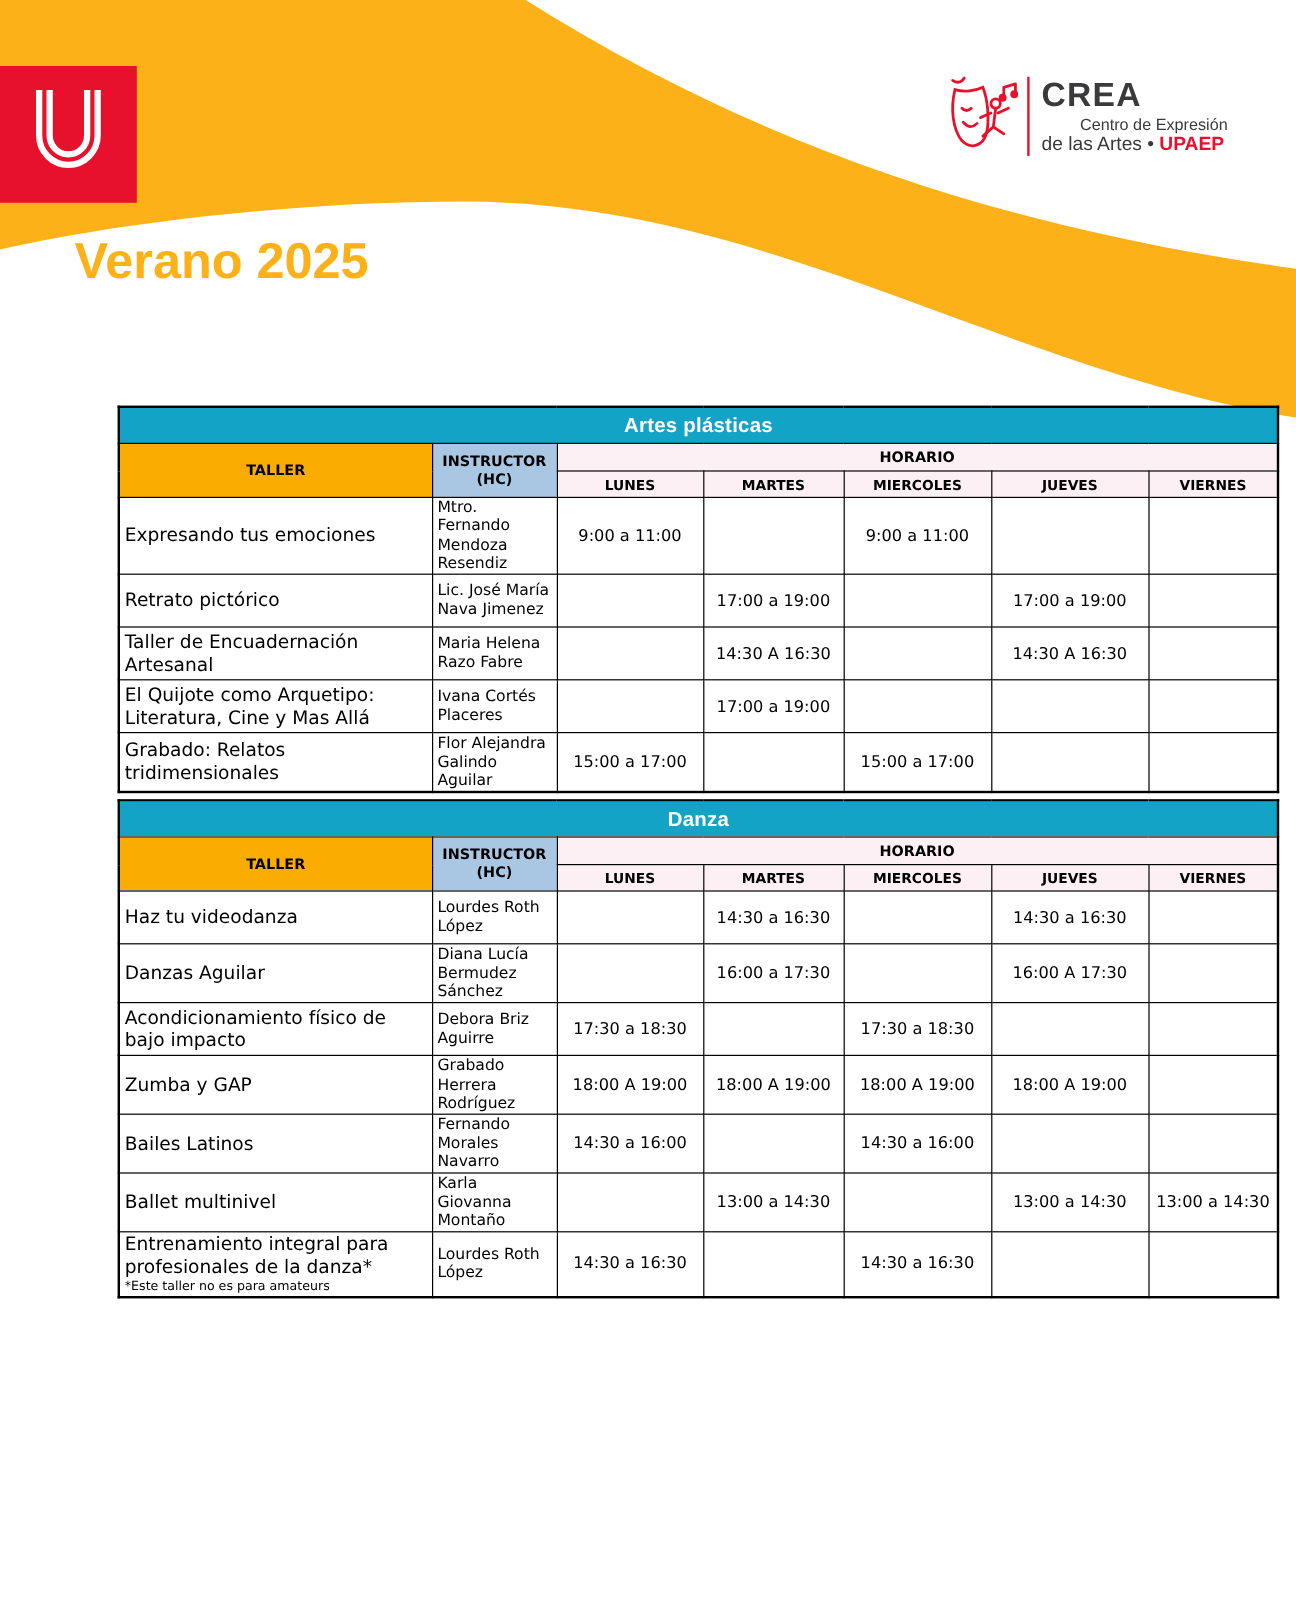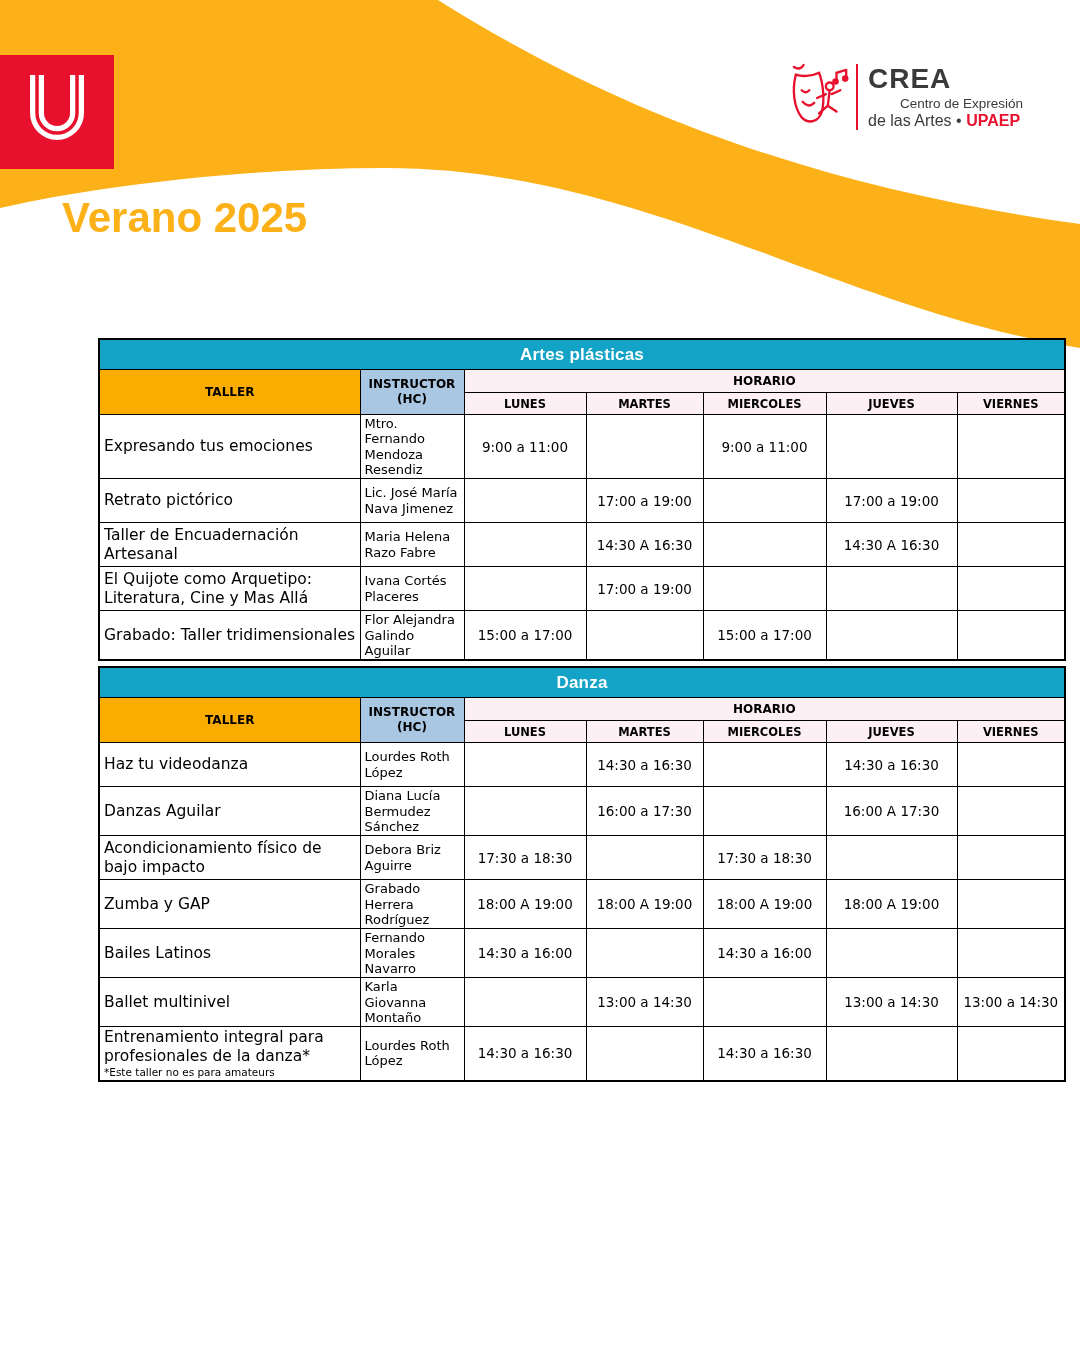--- a/index.html
+++ b/index.html
@@ -151,21 +151,21 @@
           <tr class="r">
             <td class="taller">El Quijote como Arquetipo: Literatura, Cine y Mas Allá</td>
             <td class="instr">Ivana Cortés Placeres</td>
             <td class="time"></td>
             <td class="time">17:00 a 19:00</td>
             <td class="time"></td>
             <td class="time"></td>
             <td class="time"></td>
           </tr>
           <tr class="r">
-            <td class="taller">Grabado: Taller tridimensionales</td>
+            <td class="taller">Grabado: Relatos tridimensionales</td>
             <td class="instr">Flor Alejandra Galindo Aguilar</td>
             <td class="time">15:00 a 17:00</td>
             <td class="time"></td>
             <td class="time">15:00 a 17:00</td>
             <td class="time"></td>
             <td class="time"></td>
           </tr>
         </tbody>
       </table>
       <table class="sched">

